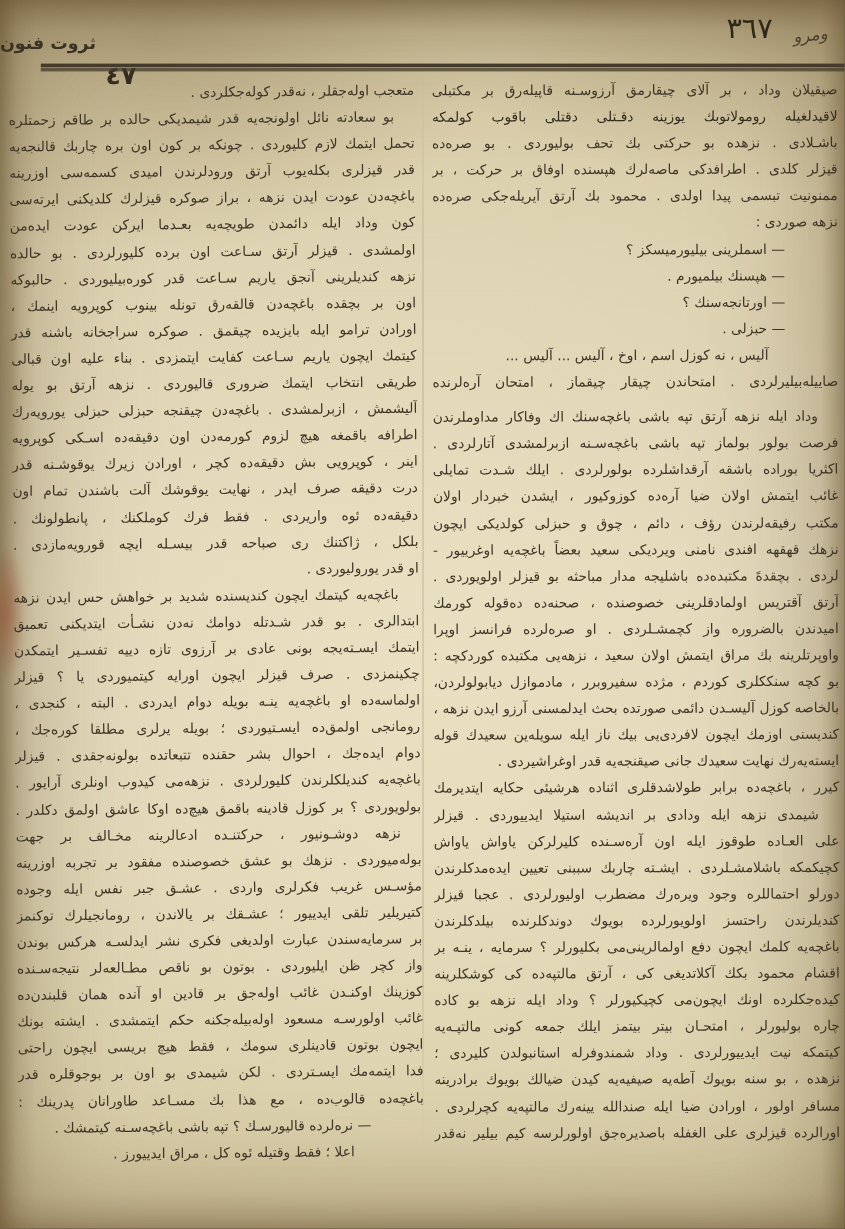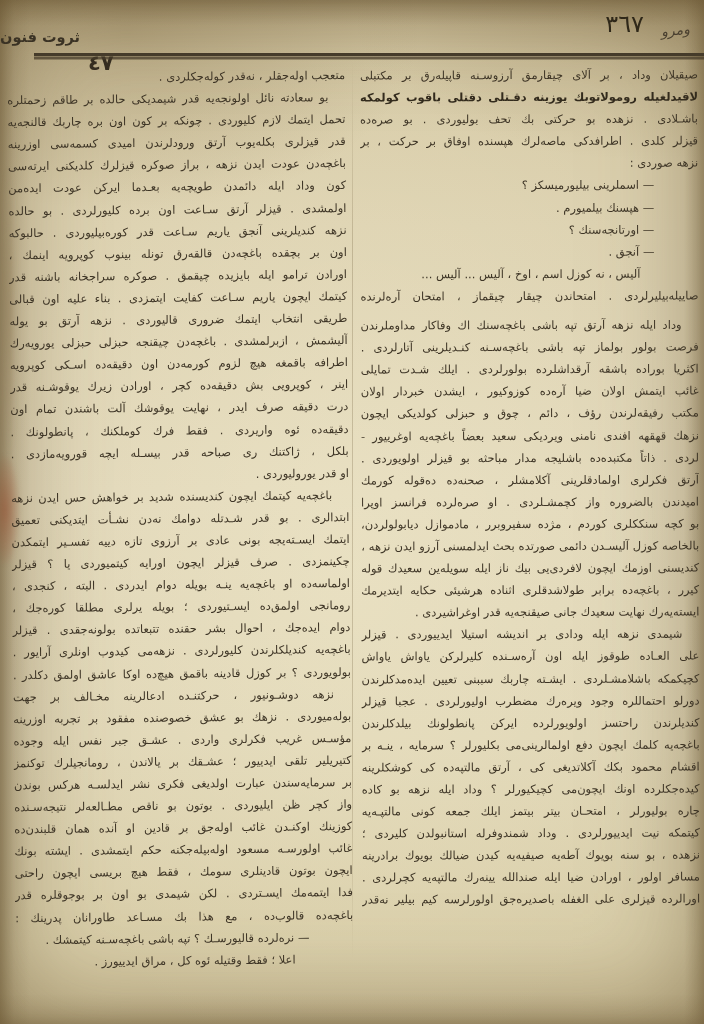--- a/index.html
+++ b/index.html
@@ -39,21 +39,21 @@
   .col{position:absolute;top:64px;width:338px;direction:rtl;font-size:11.5px;line-height:22.1px;color:#3e3526;}
   .col-right{right:5px;transform:rotate(-0.15deg);}
   .col-left{left:7px;transform:rotate(-0.55deg);transform-origin:top right;}
   .ln{height:22.1px;overflow:hidden;white-space:normal;
     text-align:justify;text-align-last:justify;text-justify:inter-word;}
   .ln.p{text-indent:17px;}          
   .ln.e{text-align-last:right;}     
   .ln.d{text-align-last:right;padding-right:44px;}  
   .ln.c{text-align-last:right;padding-right:58px;}  
   .ln.g{margin-top:7px;}            
-  .ln.b{font-weight:bold;color:#332b1d;}
+  .ln.b{font-weight:normal;color:#332b1d;}
 </style>
 </head>
 <body>
 
 <div class="page">
 
   <div class="stain"></div>
   <div class="stain2"></div>
   <div class="crease"></div>
 
@@ -65,46 +65,48 @@
 
   <div class="hdr-note">ومرو</div>
 
   <div class="hdr-rule"></div>
 
   <div class="col col-right">
       <div class="ln">صیقیلان وداد ، بر آلای چیقارمق آرزوسـنه قاپیله‌رق بر مكتبلی</div>
       <div class="ln b">لاقیدلغیله رومولاتوبك یوزینه دقـتلی دقتلی باقوب كولمكه</div>
       <div class="ln">باشـلادی . نزهده بو حركتی بك تحف بولیوردی . بو صره‌ده</div>
       <div class="ln">قیزلر كلدی . اطرافدكی ماصه‌لرك هپسنده اوفاق بر حركت ، بر</div>
+      <div class="ln">ممنونیت تبسمی پیدا اولدی . محمود بك آرتق آیریله‌جكی صره‌ده</div>
       <div class="ln e">نزهه صوردی :</div>
       <div class="ln d">— اسملرینی بیلیورمیسكز ؟</div>
       <div class="ln d">— هپسنك بیلمیورم .</div>
       <div class="ln d">— اورتانجه‌سنك ؟</div>
-      <div class="ln d">— آنجق .</div>
+      <div class="ln d">— حبزلی .</div>
       <div class="ln c">آلیس ، نه كوزل اسم ، اوخ ، آلیس ... آلیس ...</div>
       <div class="ln">صاییله‌بیلیرلردی . امتحاندن چیقار چیقماز ، امتحان آره‌لرنده</div>
       <div class="ln p g">وداد ایله نزهه آرتق تپه باشی باغچه‌سنك اك وفاكار مداوملرندن</div>
-      <div class="ln">فرصت بولور بولماز تپه باشی باغچه‌سـنه كنـدیلرینی آتارلردی .</div>
+      <div class="ln">فرصت بولور بولماز تپه باشی باغچه‌سـنه ازبرلمشدی آتارلردی .</div>
       <div class="ln">اكثریا بوراده باشقه آرقداشلرده بولورلردی . ایلك شـدت تمایلی</div>
       <div class="ln">غائب ایتمش اولان ضیا آره‌ده كوزوكیور ، ایشدن خبردار اولان</div>
       <div class="ln">مكتب رفیقه‌لرندن رؤف ، دائم ، چوق و حبزلی كولدیكی ایچون</div>
       <div class="ln">نزهك قهقهه افندی نامنی ویردیكی سعید بعضاً باغچه‌یه اوغرییور -</div>
-      <div class="ln">لردی . ذاتاً مكتبده‌ده باشلیجه مدار مباحثه بو قیزلر اولویوردی .</div>
-      <div class="ln">آرتق فكرلری اولمادقلرینی آكلامشلر ، صحنه‌ده ده‌قوله كورمك</div>
+      <div class="ln">لردی . بچقدهً مكتبده‌ده باشلیجه مدار مباحثه بو قیزلر اولویوردی .</div>
+      <div class="ln">آرتق آقتریس اولمادقلرینی خصوصنده ، صحنه‌ده ده‌قوله كورمك</div>
       <div class="ln">امیدندن بالضروره واز كچمشـلردی . او صره‌لرده فرانسز اوپرا</div>
+      <div class="ln">واوپرتلرینه بك مراق ایتمش اولان سعید ، نزهه‌یی مكتبده كوردكچه :</div>
       <div class="ln">بو كچه سنككلری كوردم ، مژده سفیروبرر ، مادموازل دیابولولردن،</div>
       <div class="ln">بالخاصه كوزل آلیسـدن دائمی صورتده بحث ایدلمسنی آرزو ایدن نزهه ،</div>
       <div class="ln">كندیسنی اوزمك ایچون لافردی‌یی بیك ناز ایله سویله‌ین سعیدك قوله</div>
+      <div class="ln e">ایسته‌یه‌رك نهایت سعیدك جانی صیقنجه‌یه قدر اوغراشیردی .</div>
       <div class="ln">كیرر ، باغچه‌ده برابر طولاشدقلری اثناده هرشیئی حكایه ایتدیرمك</div>
-      <div class="ln e">ایسته‌یه‌رك نهایت سعیدك جانی صیقنجه‌یه قدر اوغراشیردی .</div>
       <div class="ln p">شیمدی نزهه ایله ودادی بر اندیشه استیلا ایدییوردی . قیزلر</div>
       <div class="ln">علی العـاده طوقوز ایله اون آره‌سـنده كلیرلركن یاواش یاواش</div>
       <div class="ln">كچیكمكه باشلامشـلردی . ایشـته چاربك سببنی تعیین ایده‌مدكلرندن</div>
       <div class="ln">دورلو احتماللره وجود ویره‌رك مضطرب اولیورلردی . عجبا قیزلر</div>
-      <div class="ln">كندیلرندن راحتسز اولویورلرده ایركن پانطولونك بیلدكلرندن</div>
+      <div class="ln">كندیلرندن راحتسز اولویورلرده بویوك دوندكلرنده بیلدكلرندن</div>
       <div class="ln">باغچه‌یه كلمك ایچون دفع اولمالرینی‌می بكلیورلر ؟ سرمایه ، ینـه بر</div>
       <div class="ln">اقشام محمود بكك آكلاتدیغی كی ، آرتق مالتپه‌ده كی كوشكلرینه</div>
       <div class="ln">كیده‌جكلرده اونك ایچون‌می كچیكیورلر ؟ وداد ایله نزهه بو كاده</div>
       <div class="ln">چاره بولیورلر ، امتحـان بیتر بیتمز ایلك جمعه كونی مالتپـه‌یه</div>
       <div class="ln">كیتمكه نیت ایدییورلردی . وداد شمندوفرله استانبولدن كلیردی ؛</div>
       <div class="ln">نزهده ، بو سنه بویوك آطه‌یه صیفیه‌یه كیدن ضیالك بویوك برادرینه</div>
       <div class="ln">مسافر اولور ، اورادن ضیا ایله صندالله یینه‌رك مالتپه‌یه كچرلردی .</div>
       <div class="ln">اورالرده قیزلری علی الغفله باصدیره‌جق اولورلرسه كیم بیلیر نه‌قدر</div>
     </div>
 

